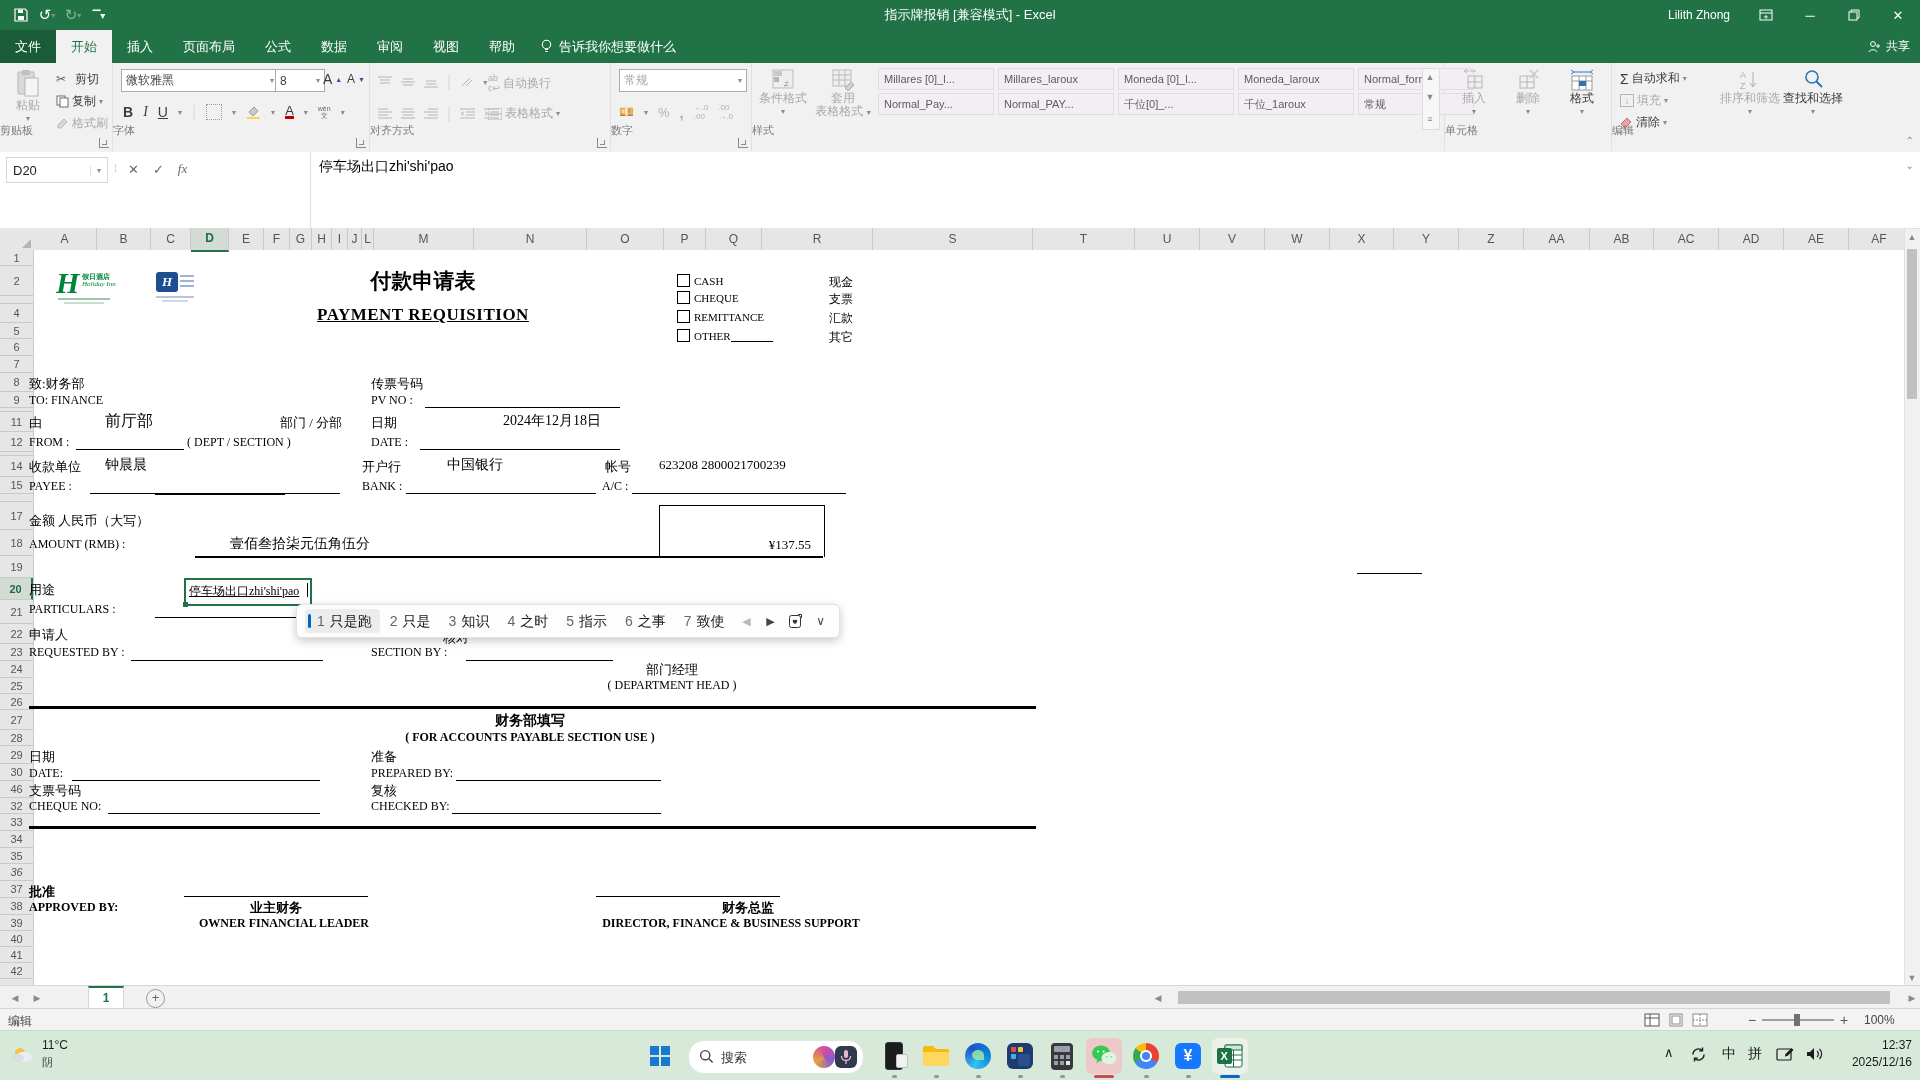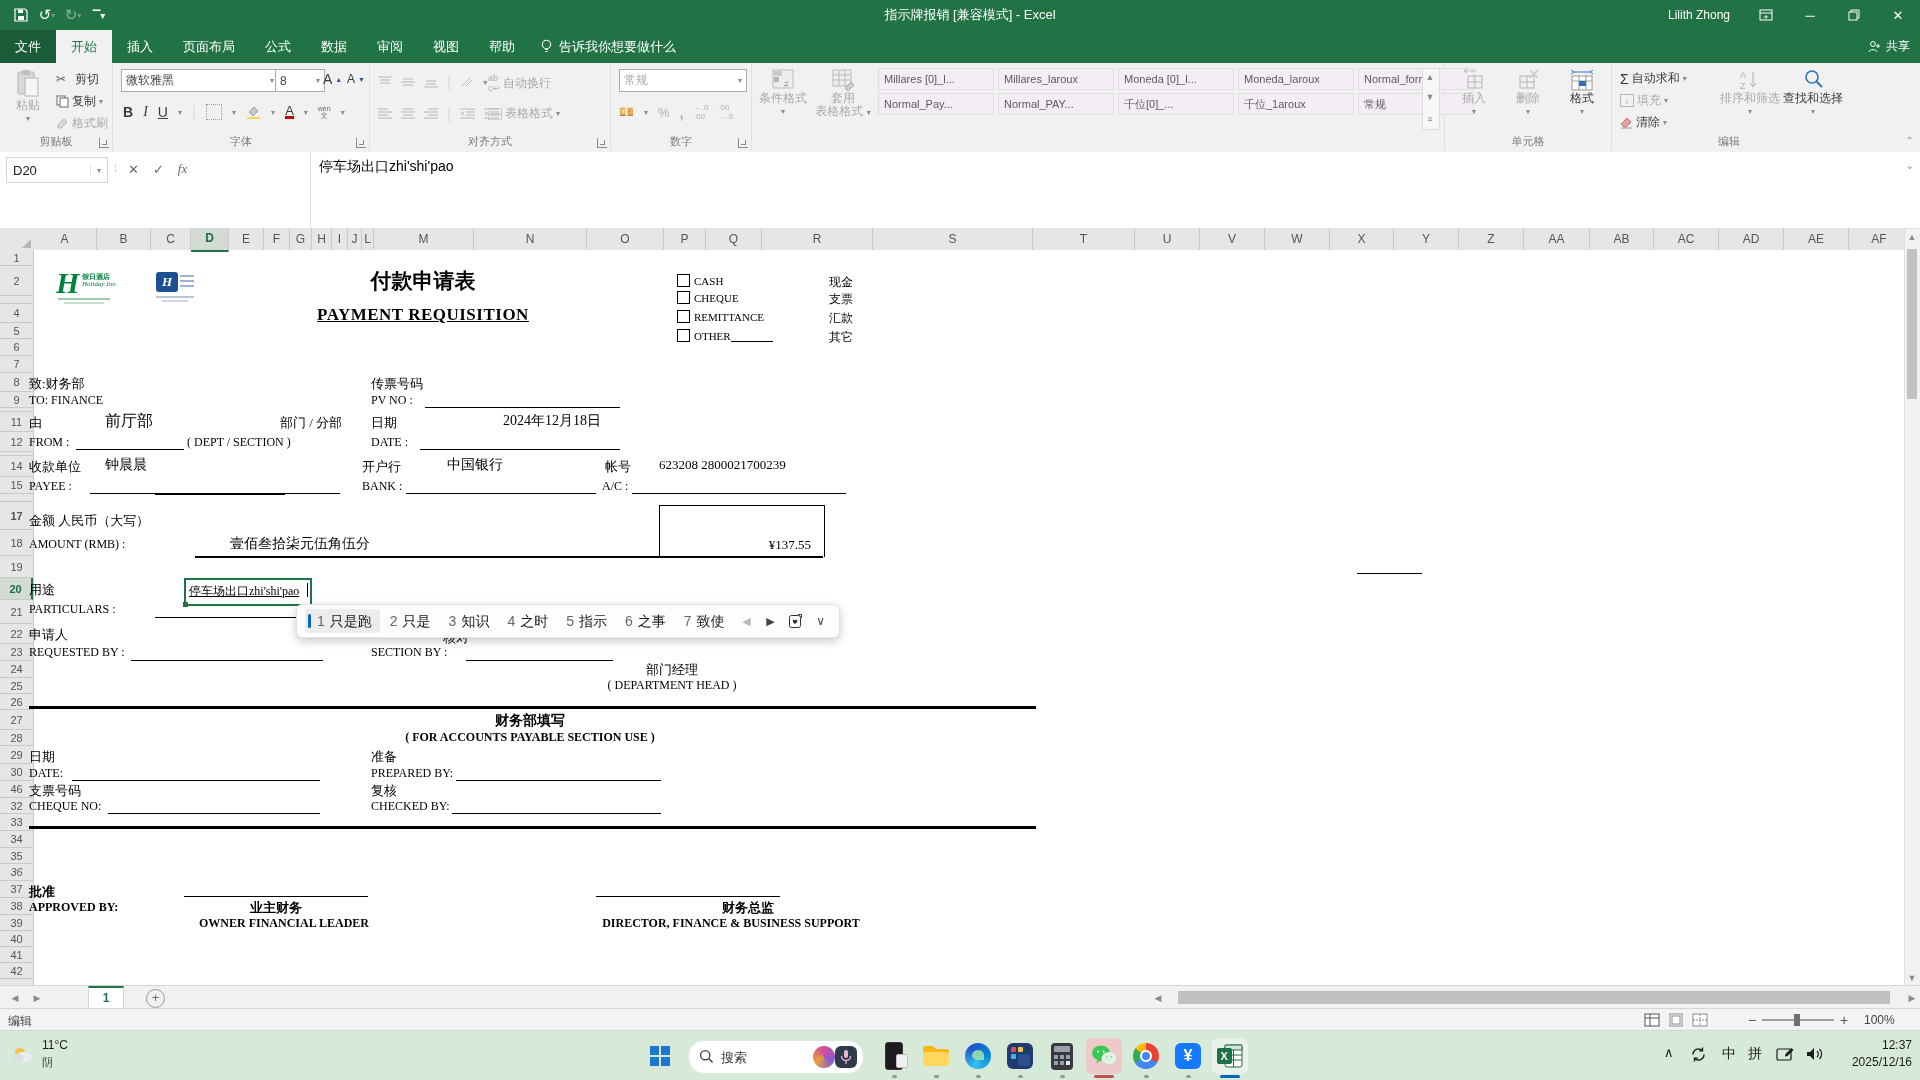--- a/index.html
+++ b/index.html
@@ -19,21 +19,21 @@
   
   #tabrow{position:absolute;left:0;top:30px;width:1920px;height:33px;background:#217346;}
   .rtab{float:left;height:46px;line-height:33px;padding:0 15px;color:#fff;font-size:13px;}
   .rtab.file{background:#1a5c38;}
   .rtab.active{background:#f1f1f1;color:#217346;}
   #tellme{float:left;height:33px;line-height:33px;color:#fff;font-size:13px;padding:0 10px;display:flex;align-items:center;gap:6px;}
   #share{position:absolute;right:10px;top:0;height:33px;line-height:33px;color:#fff;font-size:12px;display:flex;align-items:center;gap:5px;}
   
   #ribbon{position:absolute;left:0;top:63px;width:1920px;height:89px;background:#f1f1f1;border-bottom:1px solid #d2d0ce;display:flex;}
   .rgroup{position:relative;height:88px;border-right:1px solid #e0e0e0;flex:none;}
-  .rlabel{position:absolute;left:0;right:0;bottom:2px;text-align:center;font-size:11px;color:#7b7b7b;}
+  .rlabel{position:absolute;left:0;right:0;bottom:13px;text-align:left;font-size:11px;color:#7b7b7b;}
   .launcher{position:absolute;right:3px;bottom:3px;width:9px;height:9px;border-left:1px solid #8a8a8a;border-bottom:1px solid #8a8a8a;}
   .launcher:after{content:"";position:absolute;left:2px;bottom:2px;width:4px;height:4px;border-right:1px solid #8a8a8a;border-bottom:1px solid #8a8a8a;}
   .gbody{position:absolute;left:0;top:2px;right:0;height:66px;}
   .sbtn{font-size:12px;color:#3b3b3b;display:flex;align-items:center;gap:3px;white-space:nowrap;}
   .dis{color:#a9a9a9 !important;}
   .car{font-size:8px;color:#8a8a8a;}
   .combo{background:#fff;border:1px solid #ababab;height:21px;display:flex;align-items:center;font-size:12px;color:#444;padding:0 4px;justify-content:space-between;}
   .bigbtn{position:absolute;top:0;width:52px;height:66px;display:flex;flex-direction:column;align-items:center;font-size:12px;color:#3b3b3b;text-align:center;line-height:13px;}
   .icon16{width:16px;height:16px;display:inline-block;}
   .chip{width:104px;height:20px;background:#f3eef4;border:1px solid #e4dce4;font-size:11px;color:#5c5c5c;
@@ -318,20 +318,21 @@
               <div class="chip">千位_1aroux</div>
               <div class="chip">常规</div>
             </div>
           </div>
         <div style="position:absolute;left:670px;top:3px;width:16px;height:60px;border:1px solid #dcdcdc;background:#f7f7f7;">
           <div class="sb-arrow" style="left:0;top:2px;width:14px;height:12px;">▲</div>
           <div class="sb-arrow" style="left:0;top:22px;width:14px;height:12px;">▼</div>
           <div class="sb-arrow" style="left:0;top:44px;width:14px;height:12px;">≡</div>
         </div>
       </div>
+      <div class="rlabel">样式</div>
     </div>
 
     <div class="rgroup" style="width:166px;">
       <div class="gbody">
         <div class="bigbtn dis" style="left:4px;width:50px;">
           <svg width="24" height="24" viewBox="0 0 24 24" style="margin-top:3px;">
               <rect x="6" y="8" width="14" height="12" fill="none" stroke="#b5b5b5"></rect>
               <path d="M6 14h14M13 8v12" stroke="#b5b5b5"></path>
               <path d="M8 3h6M4 3l3 0" stroke="#b5b5b5"></path>
               <path d="M5 1l-3 2 3 2" fill="none" stroke="#b5b5b5"></path>
@@ -471,21 +472,21 @@
       <div class="rowcell" style="height: 16px;">7</div>
       <div class="rowcell" style="height: 18px;">8</div>
       <div class="rowcell" style="height: 15px;">9</div>
       <div class="rowcell" style="height: 3px;"></div>
       <div class="rowcell" style="height: 19px;">11</div>
       <div class="rowcell" style="height: 19px;">12</div>
       <div class="rowcell" style="height: 3px;"></div>
       <div class="rowcell" style="height: 20px;">14</div>
       <div class="rowcell" style="height: 16px;">15</div>
       <div class="rowcell" style="height: 7px;"></div>
-      <div class="rowcell" style="height: 27px; font-weight: bold;">17</div>
+      <div class="rowcell" style="height: 27px;">17</div>
       <div class="rowcell" style="height: 25px;">18</div>
       <div class="rowcell" style="height: 21px;">19</div>
       <div class="rowcell sel" style="height: 21px;">20</div>
       <div class="rowcell" style="height: 23px;">21</div>
       <div class="rowcell" style="height: 19px;">22</div>
       <div class="rowcell" style="height: 16px;">23</div>
       <div class="rowcell" style="height: 16px;">24</div>
       <div class="rowcell" style="height: 15px;">25</div>
       <div class="rowcell" style="height: 15px;">26</div>
       <div class="rowcell" style="height: 19px;">27</div>

